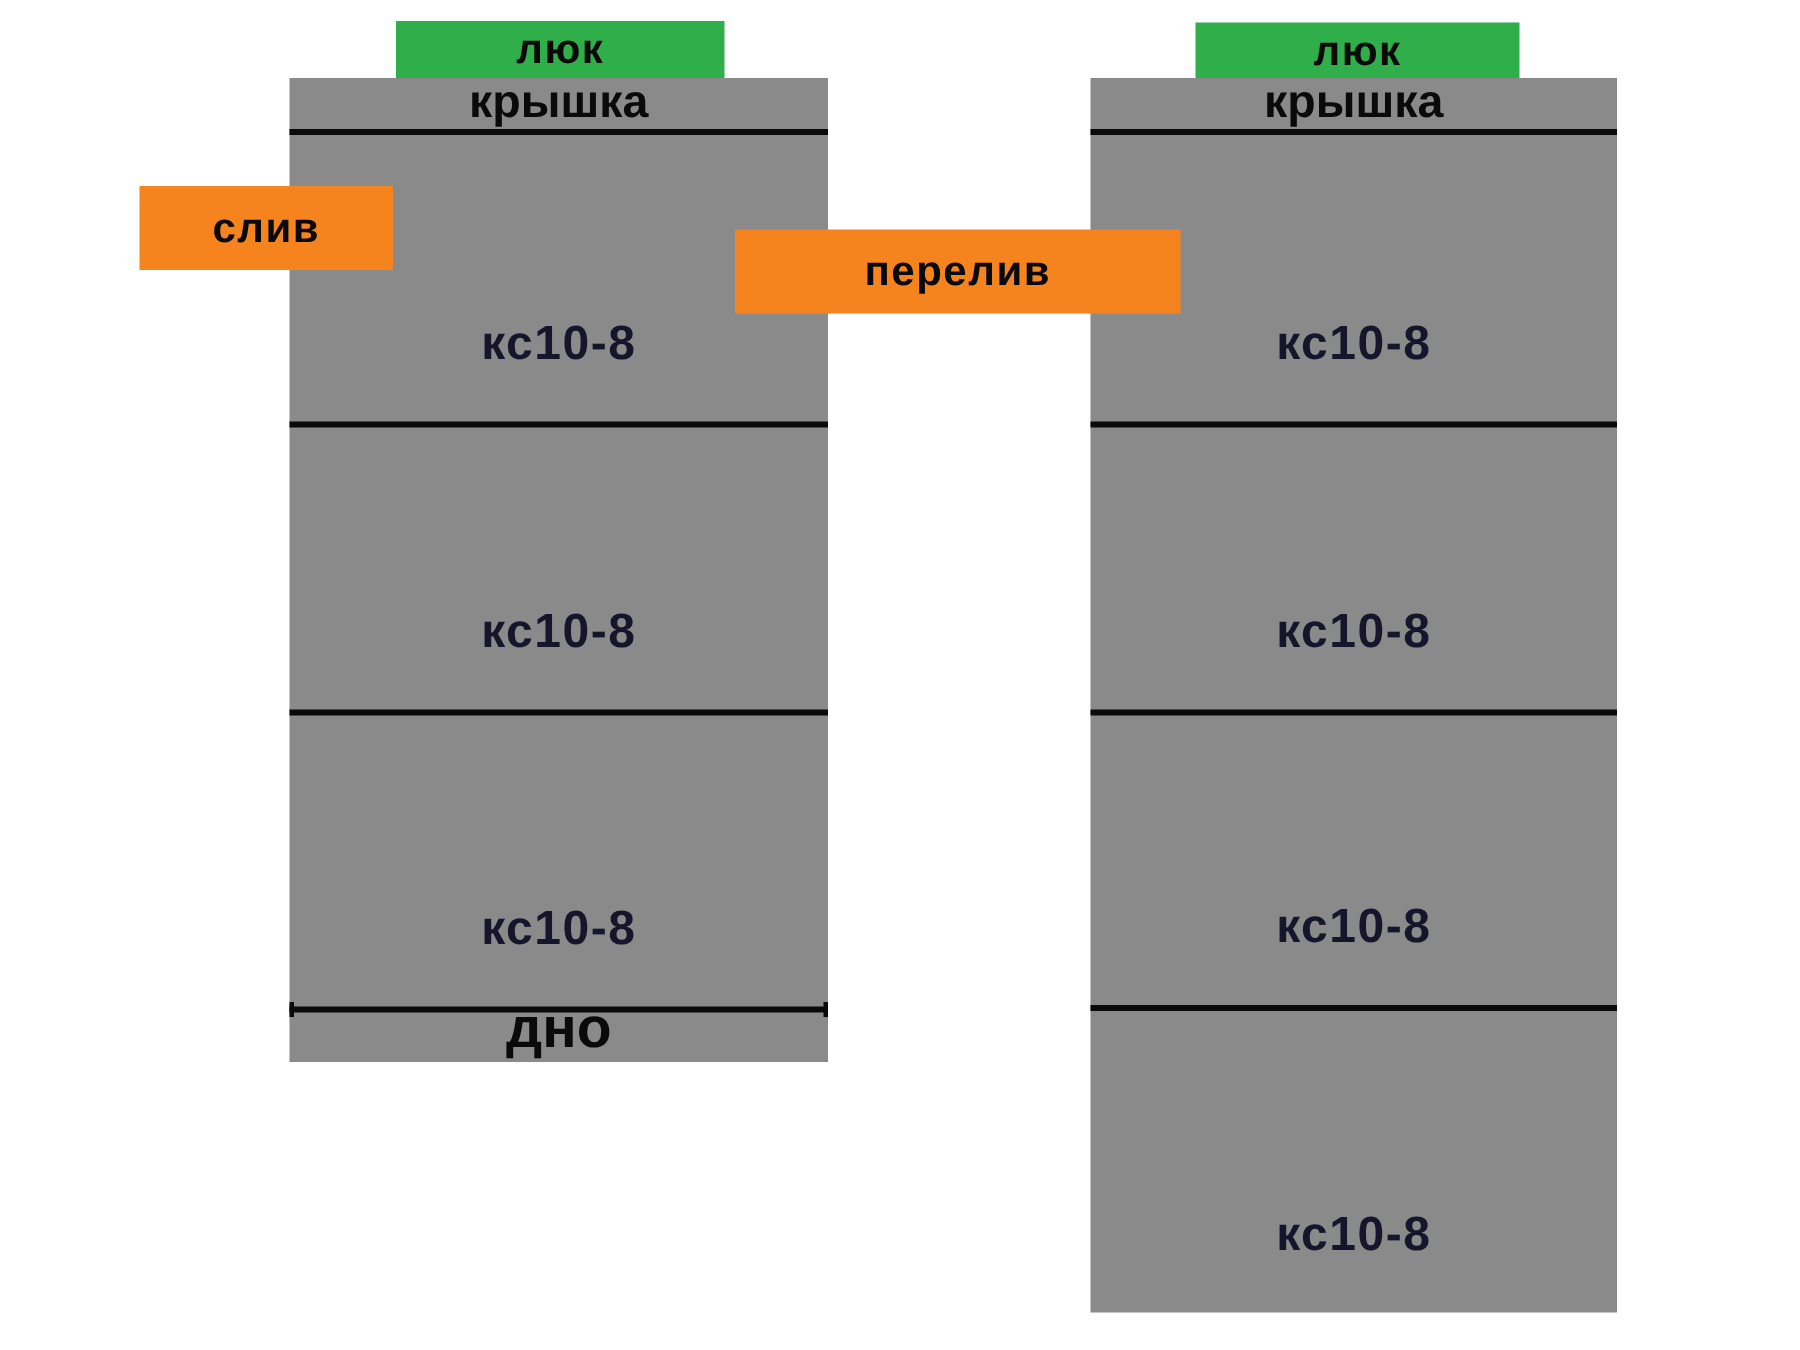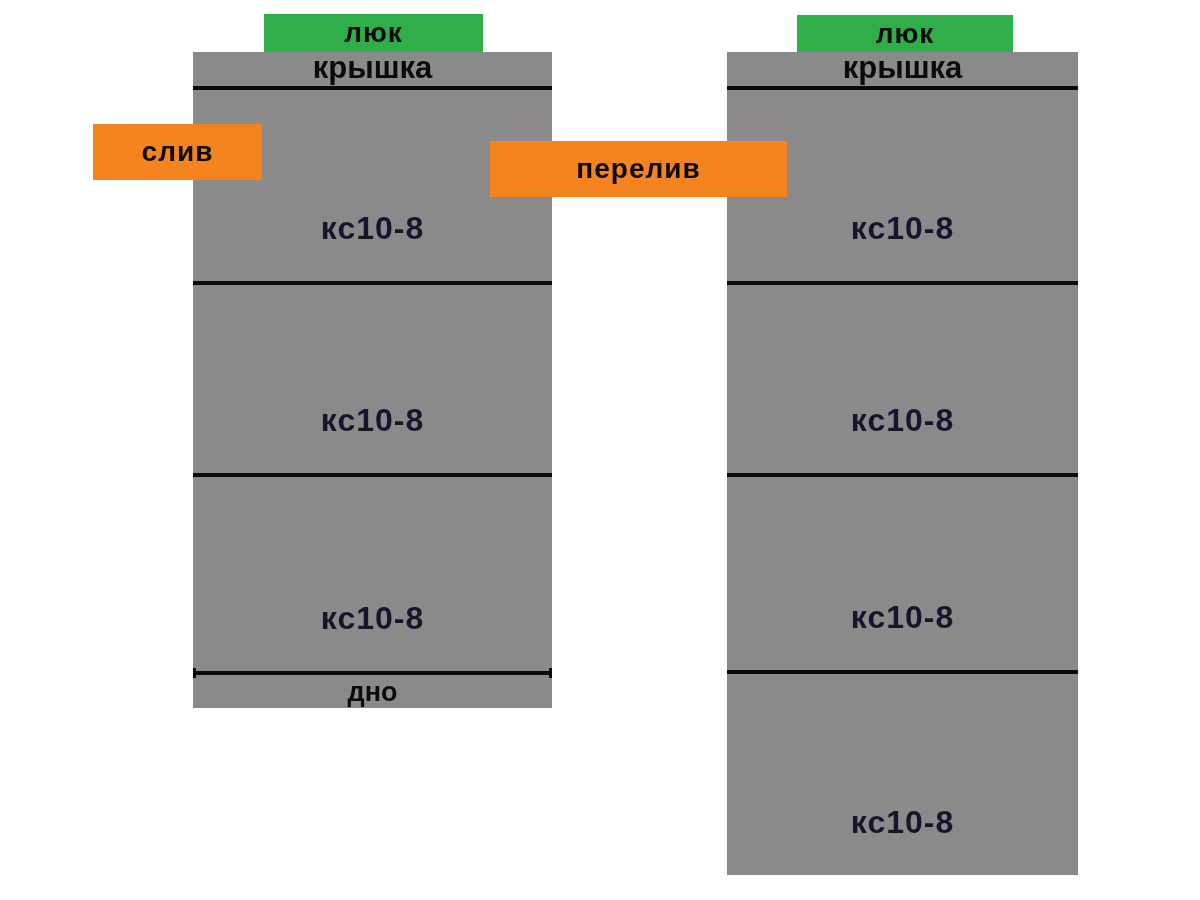--- a/index.html
+++ b/index.html
@@ -41,21 +41,21 @@
   .column-right { left: 727px; top: 52px; width: 351px; height: 823px; }
 
   .section {
     display: flex;
     align-items: flex-end;
     justify-content: center;
     color: #0a0a0a;
     font-weight: bold;
   }
   .section.cover  { height: 34px; font-size: 31px; }
-  .section.bottom { height: 33px; font-size: 27px; }
+  .section.bottom { height: 33px; font-size: 38px; }
   .section.ring {
     font-size: 32px;
     color: #15152b;
     padding-bottom: 34px;
     box-sizing: border-box;
     letter-spacing: 1px;
   }
 
   .divider {
     height: 4px;
@@ -82,21 +82,21 @@
     display: flex;
     align-items: center;
     justify-content: center;
     font-weight: bold;
     font-size: 28px;
     color: #0a0a0a;
     z-index: 3;
     letter-spacing: 1px;
   }
   .callout-drain    { left: 93px;  top: 124px; width: 169px; height: 56px; }
-  .callout-overflow { left: 490px; top: 141px; width: 297px; height: 56px; justify-content: center; }
+  .callout-overflow { left: 490px; top: 153px; width: 297px; height: 56px; justify-content: center; }
 
   .h191 { height: 191px; }
   .h188 { height: 188px; }
   .h194 { height: 194px; }
   .h193 { height: 193px; }
   .h201 { height: 201px; }
 </style>
 </head>
 <body>
 

